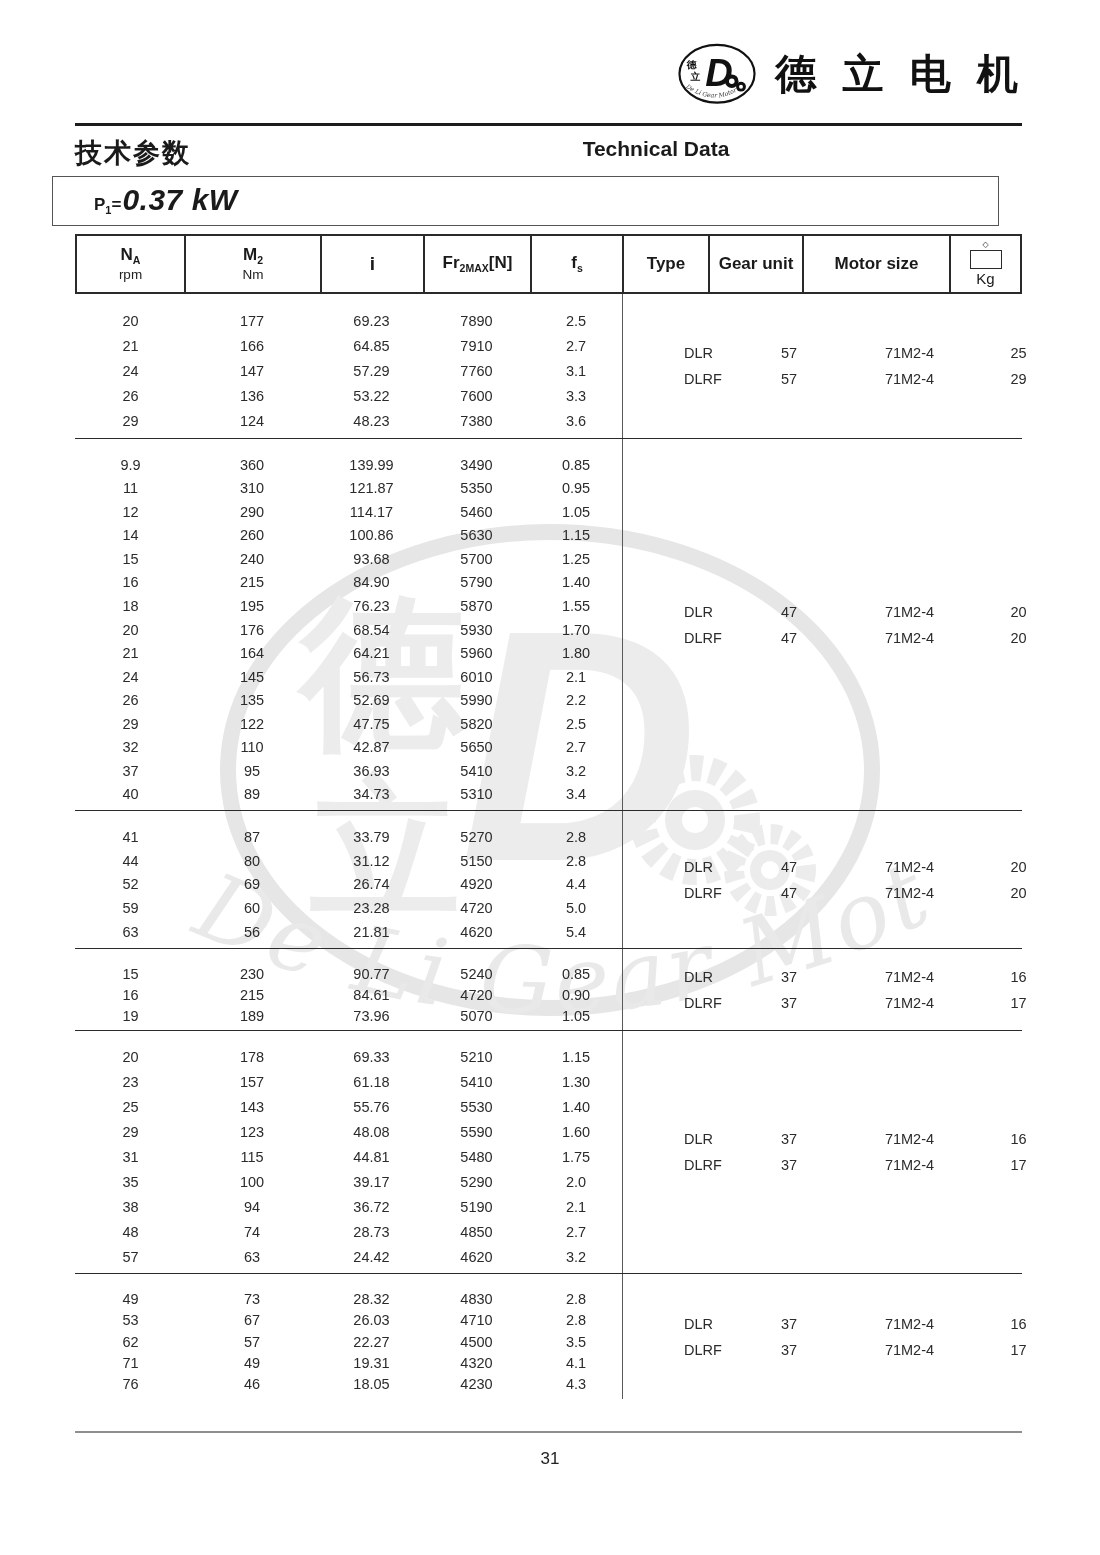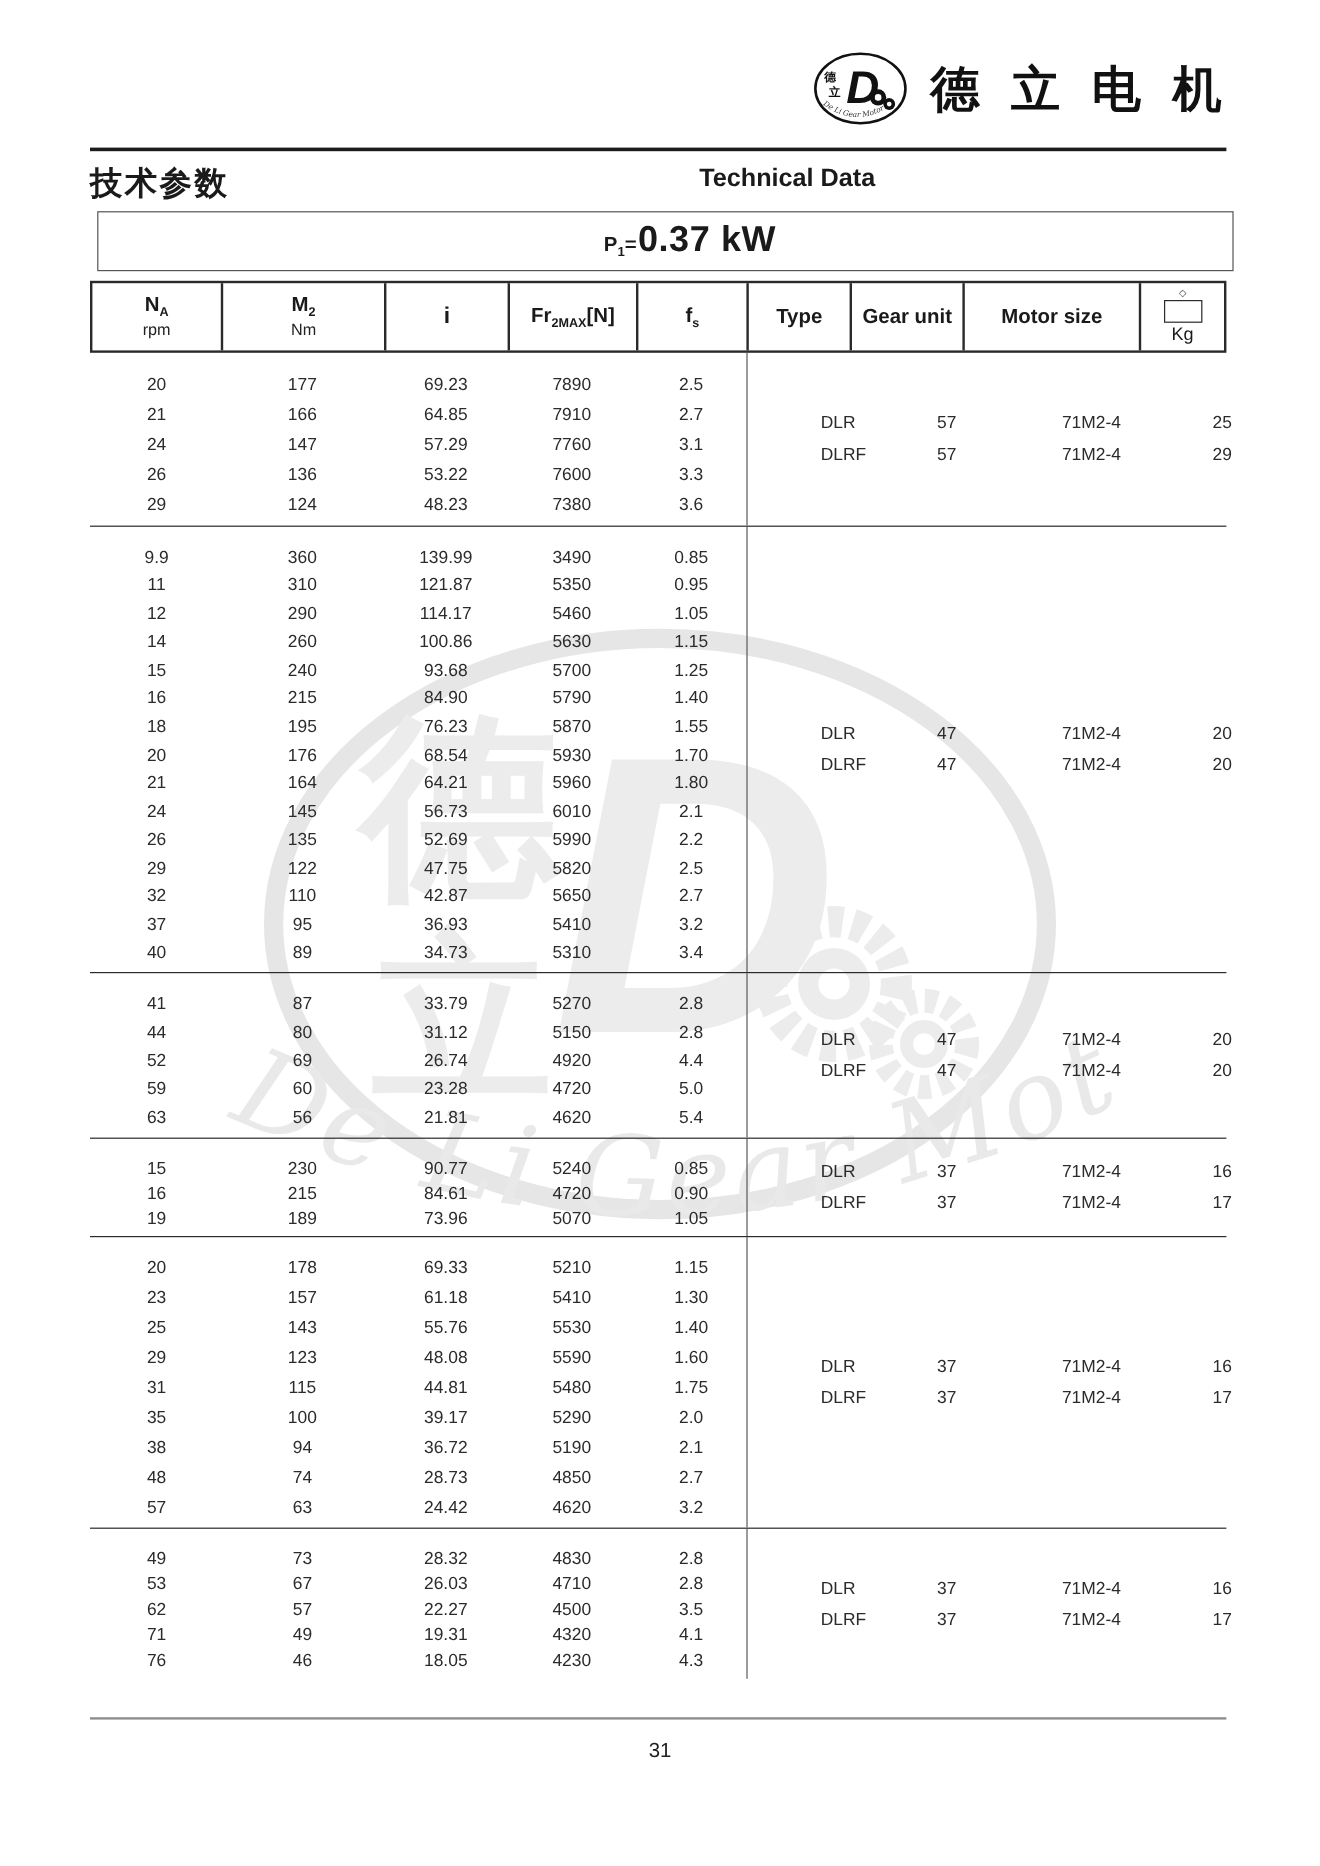--- a/index.html
+++ b/index.html
@@ -16,25 +16,25 @@
   .logo-row { height:123px; display:flex; align-items:center; justify-content:flex-end; padding-right:76px; padding-top:26px; gap:18px; }
   .brand-name { font-family:"DejaVu Serif","Liberation Serif",serif; font-size:41px; font-weight:900; letter-spacing:6px; color:#111; white-space:nowrap; }
   .top-rule { margin-left:75px; width:947px; border-top:3px solid #1c1c1c; }
 
   
   .title-row { position:relative; height:50px; }
   .title-cn { position:absolute; left:75px; top:9px; font-size:27px; font-weight:600; letter-spacing:2px; }
   .title-en { position:absolute; left:656px; top:11px; transform:translateX(-50%); font-size:21px; font-weight:700; }
 
   
-  .power-box { margin-left:81px; width:947px; height:50px; border:1.5px solid #555;
-               display:flex; align-items:baseline; justify-content:center; padding-top:6px;padding-left:41px; }
+  .power-box { margin-left:52px; width:947px; height:50px; border:1.5px solid #555;
+               display:flex; align-items:baseline; justify-content:flex-start; padding-top:6px;padding-left:41px; }
   .pv-small { font-size:17px; font-weight:700; }
   .pv-small sub { font-size:11px; font-weight:700; }
-  .pv-big { font-size:30px; font-weight:700; margin-left:1px; letter-spacing:0.5px; }
+  .pv-big { font-size:30px; font-weight:700; margin-left:1px; letter-spacing:0.5px;font-style:italic; }
   .power-gap { height:8px; }
 
   
   .thead { margin-left:75px; width:947px; height:60px; border:2px solid #2a2a2a; display:grid;
            grid-template-columns:107px 136px 103px 107px 92px 86px 94px 147px 71px; }
   .th { border-left:2px solid #2a2a2a; display:flex; flex-direction:column; align-items:center; justify-content:center; line-height:1.2; }
   .th:first-child { border-left:none;border-radius:27px; }
   .th-main { font-size:17px; font-weight:700; }
   .th-main sub { font-size:10.5px; font-weight:700; }
   .th-unit { font-size:13.5px; color:#222; }

